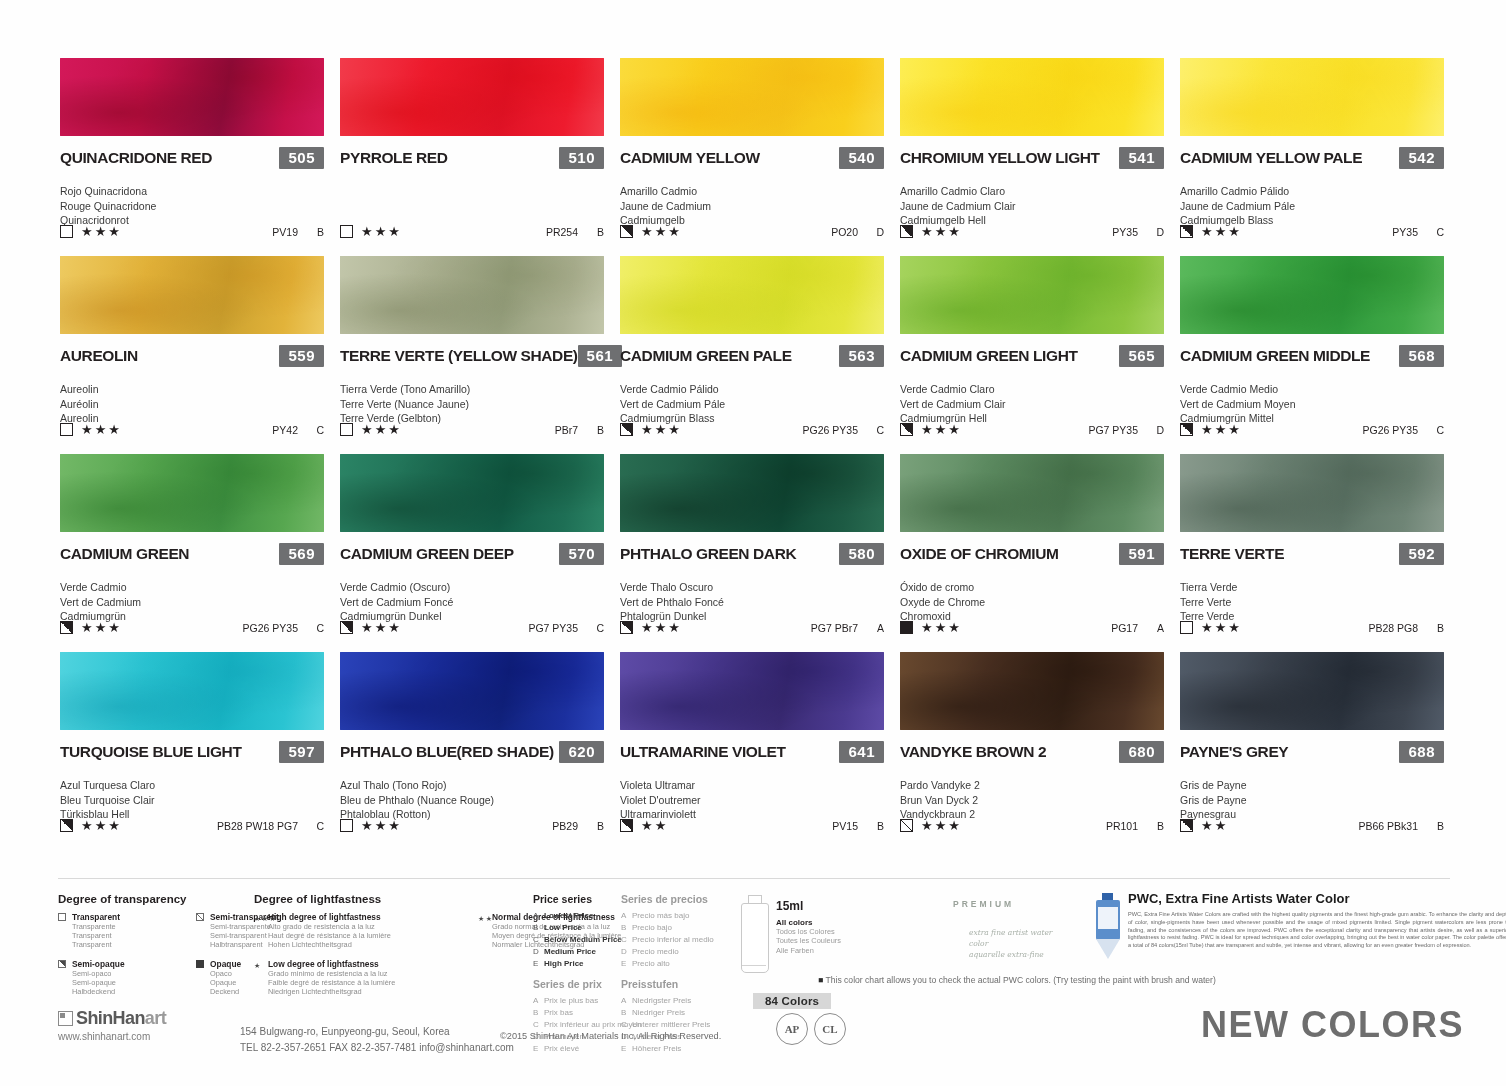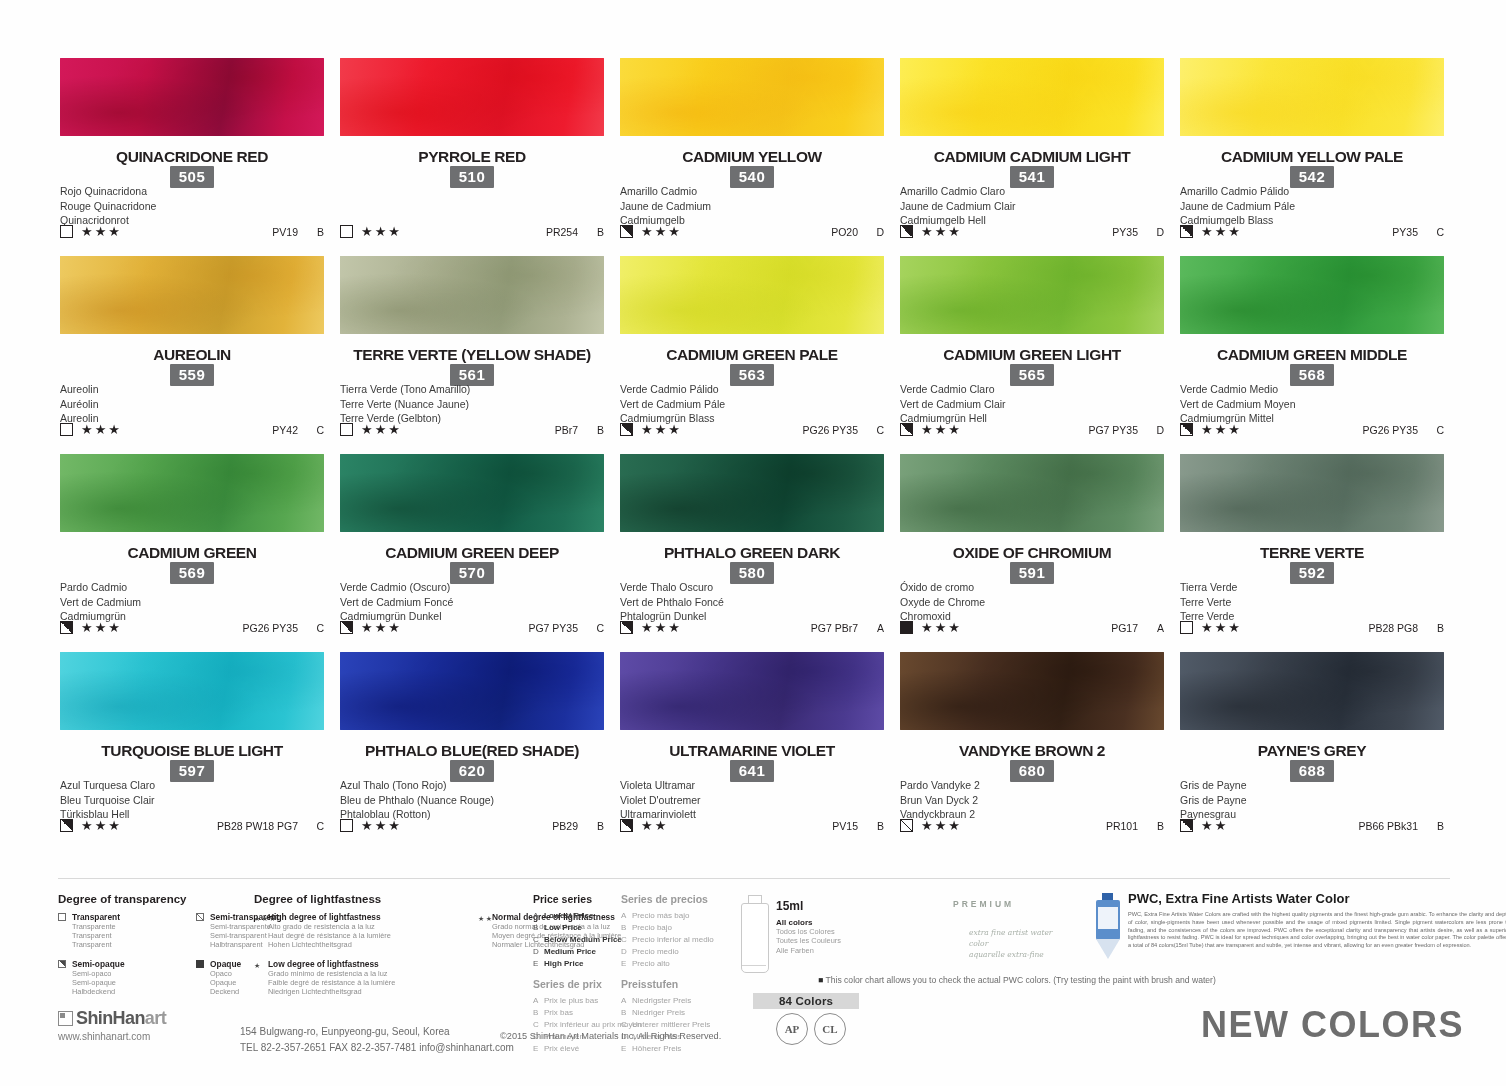--- a/index.html
+++ b/index.html
@@ -16,21 +16,21 @@
     display:grid;grid-template-columns:repeat(5,274px);
     column-gap:6px;row-gap:0;
   }
   .cell{width:274px;height:198px;position:relative;}
   .paint{
     width:264px;height:78px;border-radius:1px;position:relative;overflow:hidden;
   }
   .paint .tex{position:absolute;inset:0;}
   .namerow{
     display:flex;align-items:center;justify-content:space-between;
-    margin-top:12px;height:20px;padding-right:10px;flex-direction:column;
+    margin-top:12px;height:20px;padding-right:10px;
   }
   .cname{
     font-weight:bold;font-size:15.5px;letter-spacing:-0.4px;
     white-space:nowrap;color:#231f20;
   }
   .cnum{
     background:#6e6f71;color:#fff;font-weight:bold;font-size:15px;
     padding:2px 9px 3px 9px;letter-spacing:0.5px;border-radius:1px;
   }
   .alts{margin-top:16px;font-size:10.5px;line-height:14.5px;color:#3a3a3a;}
@@ -78,21 +78,21 @@
   .tube{position:absolute;left:683px;top:2px;width:26px;height:84px;}
   .tube .cap{position:absolute;left:7px;top:0;width:12px;height:9px;border:1px solid #c9c9c9;border-bottom:none;background:#fff;}
   .tube .body{position:absolute;left:0;top:8px;width:26px;height:68px;border:1px solid #c9c9c9;border-radius:3px 3px 5px 5px;background:#fff;}
   .tube .seam{position:absolute;left:1px;top:70px;width:24px;height:5px;border-top:1px solid #d3d3d3;}
   .tube-txt{position:absolute;left:718px;top:6px;}
   .tube-txt .ml{font-weight:bold;font-size:12px;}
   .tube-txt .ac{font-weight:bold;font-size:8px;margin-top:5px;}
   .tube-txt .sub{font-size:7.4px;color:#9b9b9b;line-height:9.4px;}
   .colorsbadge{
     position:absolute;left:695px;top:100px;background:#d7d7d7;color:#2b2b2b;
-    font-size:11.5px;font-weight:bold;padding:2px 26px;letter-spacing:0.2px;
+    font-size:11.5px;font-weight:bold;padding:2px 12px;letter-spacing:0.2px;
   }
 
   
   .pwc{position:absolute;left:765px;top:0px;width:230px;height:80px;color:#8f978f;}
   .pwc .script{font-family:"DejaVu Serif",serif;font-style:italic;font-weight:bold;font-size:52px;letter-spacing:-3px;line-height:58px;color:#8f978f;}
   .pwc .prem{position:absolute;left:130px;top:6px;font-size:8.5px;letter-spacing:3px;color:#9aa29a;font-weight:bold;}
   .pwc .tag{position:absolute;left:146px;top:34px;font-family:"DejaVu Serif",serif;font-style:italic;font-size:7.5px;color:#a8b0a8;line-height:11px;}
   .chartnote{position:absolute;left:760px;top:82px;font-size:8.6px;color:#6d6d6d;}
   .chartnote .bul{color:#2b2b2b;}
 
@@ -184,21 +184,21 @@
           <span class="pig">PO20</span>
           <span class="series">D</span>
         </div>
       </div>
       <div class="cell">
         <div class="paint" style="background:#fbe226;">
           <div class="tex" style="background:linear-gradient(100deg,#fdee55 0%,#fbe226 32%,#f9dc1b 62%,#fbe226 85%,#fdee55 100%);opacity:.95;"></div>
           <div class="tex" style="background:radial-gradient(ellipse at 22% 70%, #f9dc1bcc 0%, transparent 48%),radial-gradient(ellipse at 72% 25%, #fdee55aa 0%, transparent 52%);mix-blend-mode:multiply;opacity:.5;"></div>
         </div>
         <div class="namerow">
-          <span class="cname">CADMIUM CADMIUM LIGHT</span>
+          <span class="cname">CHROMIUM YELLOW LIGHT</span>
           <span class="cnum">541</span>
         </div>
         <div class="alts">
           <div>Amarillo Cadmio Claro</div>
           <div>Jaune de Cadmium Clair</div>
           <div>Cadmiumgelb Hell</div>
         </div>
         <div class="footrow">
           <span class="sq semiopaque"></span>
           <span class="stars">★★★</span>
@@ -335,21 +335,21 @@
       <div class="cell">
         <div class="paint" style="background:#57a750;">
           <div class="tex" style="background:linear-gradient(100deg,#74b968 0%,#57a750 32%,#3f9142 62%,#57a750 85%,#74b968 100%);opacity:.95;"></div>
           <div class="tex" style="background:radial-gradient(ellipse at 22% 70%, #3f9142cc 0%, transparent 48%),radial-gradient(ellipse at 72% 25%, #74b968aa 0%, transparent 52%);mix-blend-mode:multiply;opacity:.5;"></div>
         </div>
         <div class="namerow">
           <span class="cname">CADMIUM GREEN</span>
           <span class="cnum">569</span>
         </div>
         <div class="alts">
-          <div>Pardo Cadmio</div>
+          <div>Verde Cadmio</div>
           <div>Vert de Cadmium</div>
           <div>Cadmiumgrün</div>
         </div>
         <div class="footrow">
           <span class="sq semiopaque"></span>
           <span class="stars">★★★</span>
           <span class="pig">PG26 PY35</span>
           <span class="series">C</span>
         </div>
       </div>

